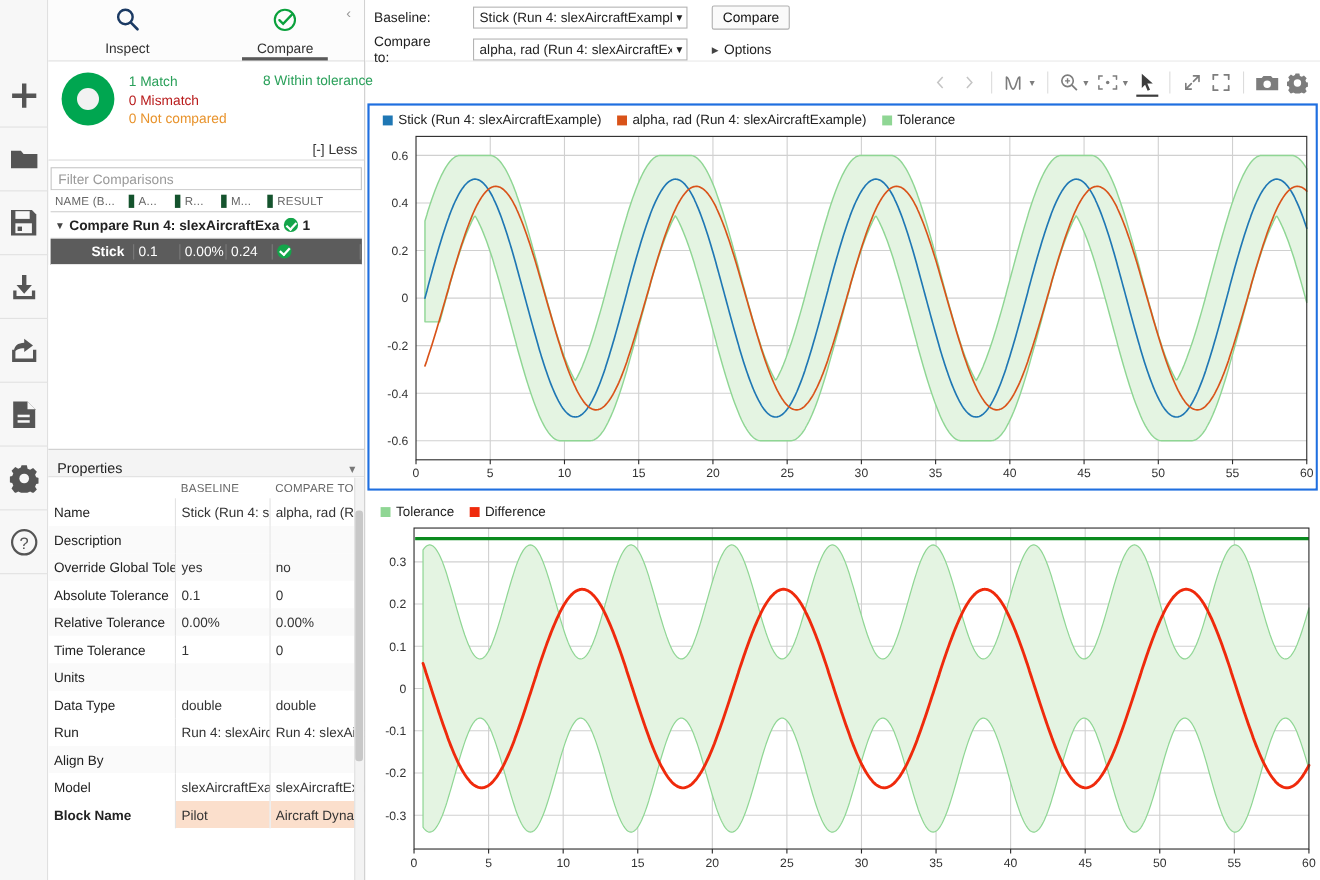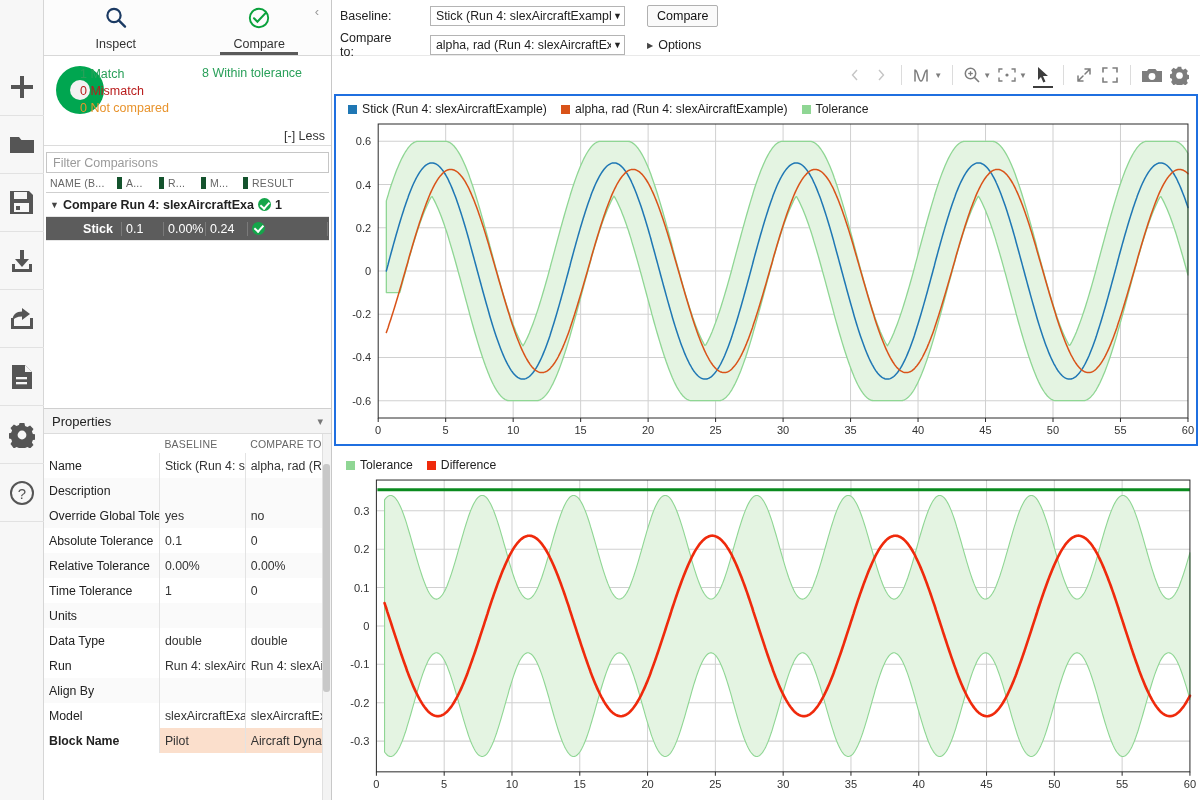--- a/index.html
+++ b/index.html
@@ -68,21 +68,21 @@
   }
   .donut {
     position: absolute; left: 12px; top: 10px;
     width: 48px; height: 48px; border-radius: 50%;
     background: #00a650;
   }
   .donut::after {
     content: ""; position: absolute; left: 14px; top: 14px;
     width: 20px; height: 20px; border-radius: 50%; background: #f2f2f2;
   }
-  .sumtext { margin-left: 28px; padding-top: 2px; position: relative; }
+  .sumtext { margin-left: 65px; padding-top: 2px; position: relative; }
   .sumline { font-size: 12.5px; line-height: 17px; }
   .c-green { color: #2aa05a; }
   .c-red   { color: #b91c1c; }
   .c-orng  { color: #e8932c; }
   .within {
     position: absolute; left: 122px; top: 2px;
     font-size: 12.5px; color: #2aa05a; white-space: nowrap;
   }
   .lesslink {
     position: absolute; right: 6px; bottom: 2px;
@@ -132,21 +132,21 @@
     content: ""; position: absolute; left: 4px; top: 1.5px;
     width: 3.5px; height: 7px; border: solid #fff;
     border-width: 0 2px 2px 0; transform: rotate(42deg);
   }
 
   .leftfill { flex: 1; background: #fff; }
 
   
   .props-head {
     height: 26px; border-top: 1px solid #cfcfcf; border-bottom: 1px solid #dcdcdc;
-    background: #f4f4f4; display: flex; align-items: center;
+    background: #f4f4f4; display: flex; align-items: flex-end;
     padding: 0 8px; font-size: 13px; color: #222; position: relative;
   }
   .props-head .chev { position: absolute; right: 8px; color: #777; font-size: 11px; }
   .props-wrap { position: relative; height: 366px; overflow: hidden; background: #fff; }
   .props-table { width: 100%; border-collapse: collapse; table-layout: fixed; }
   .props-table col.c1 { width: 113px; }
   .props-table col.c2 { width: 84px; }
   .props-table col.c3 { width: 84px; }
   .props-table th, .props-table td {
     font-size: 12.3px; font-weight: normal; text-align: left;

